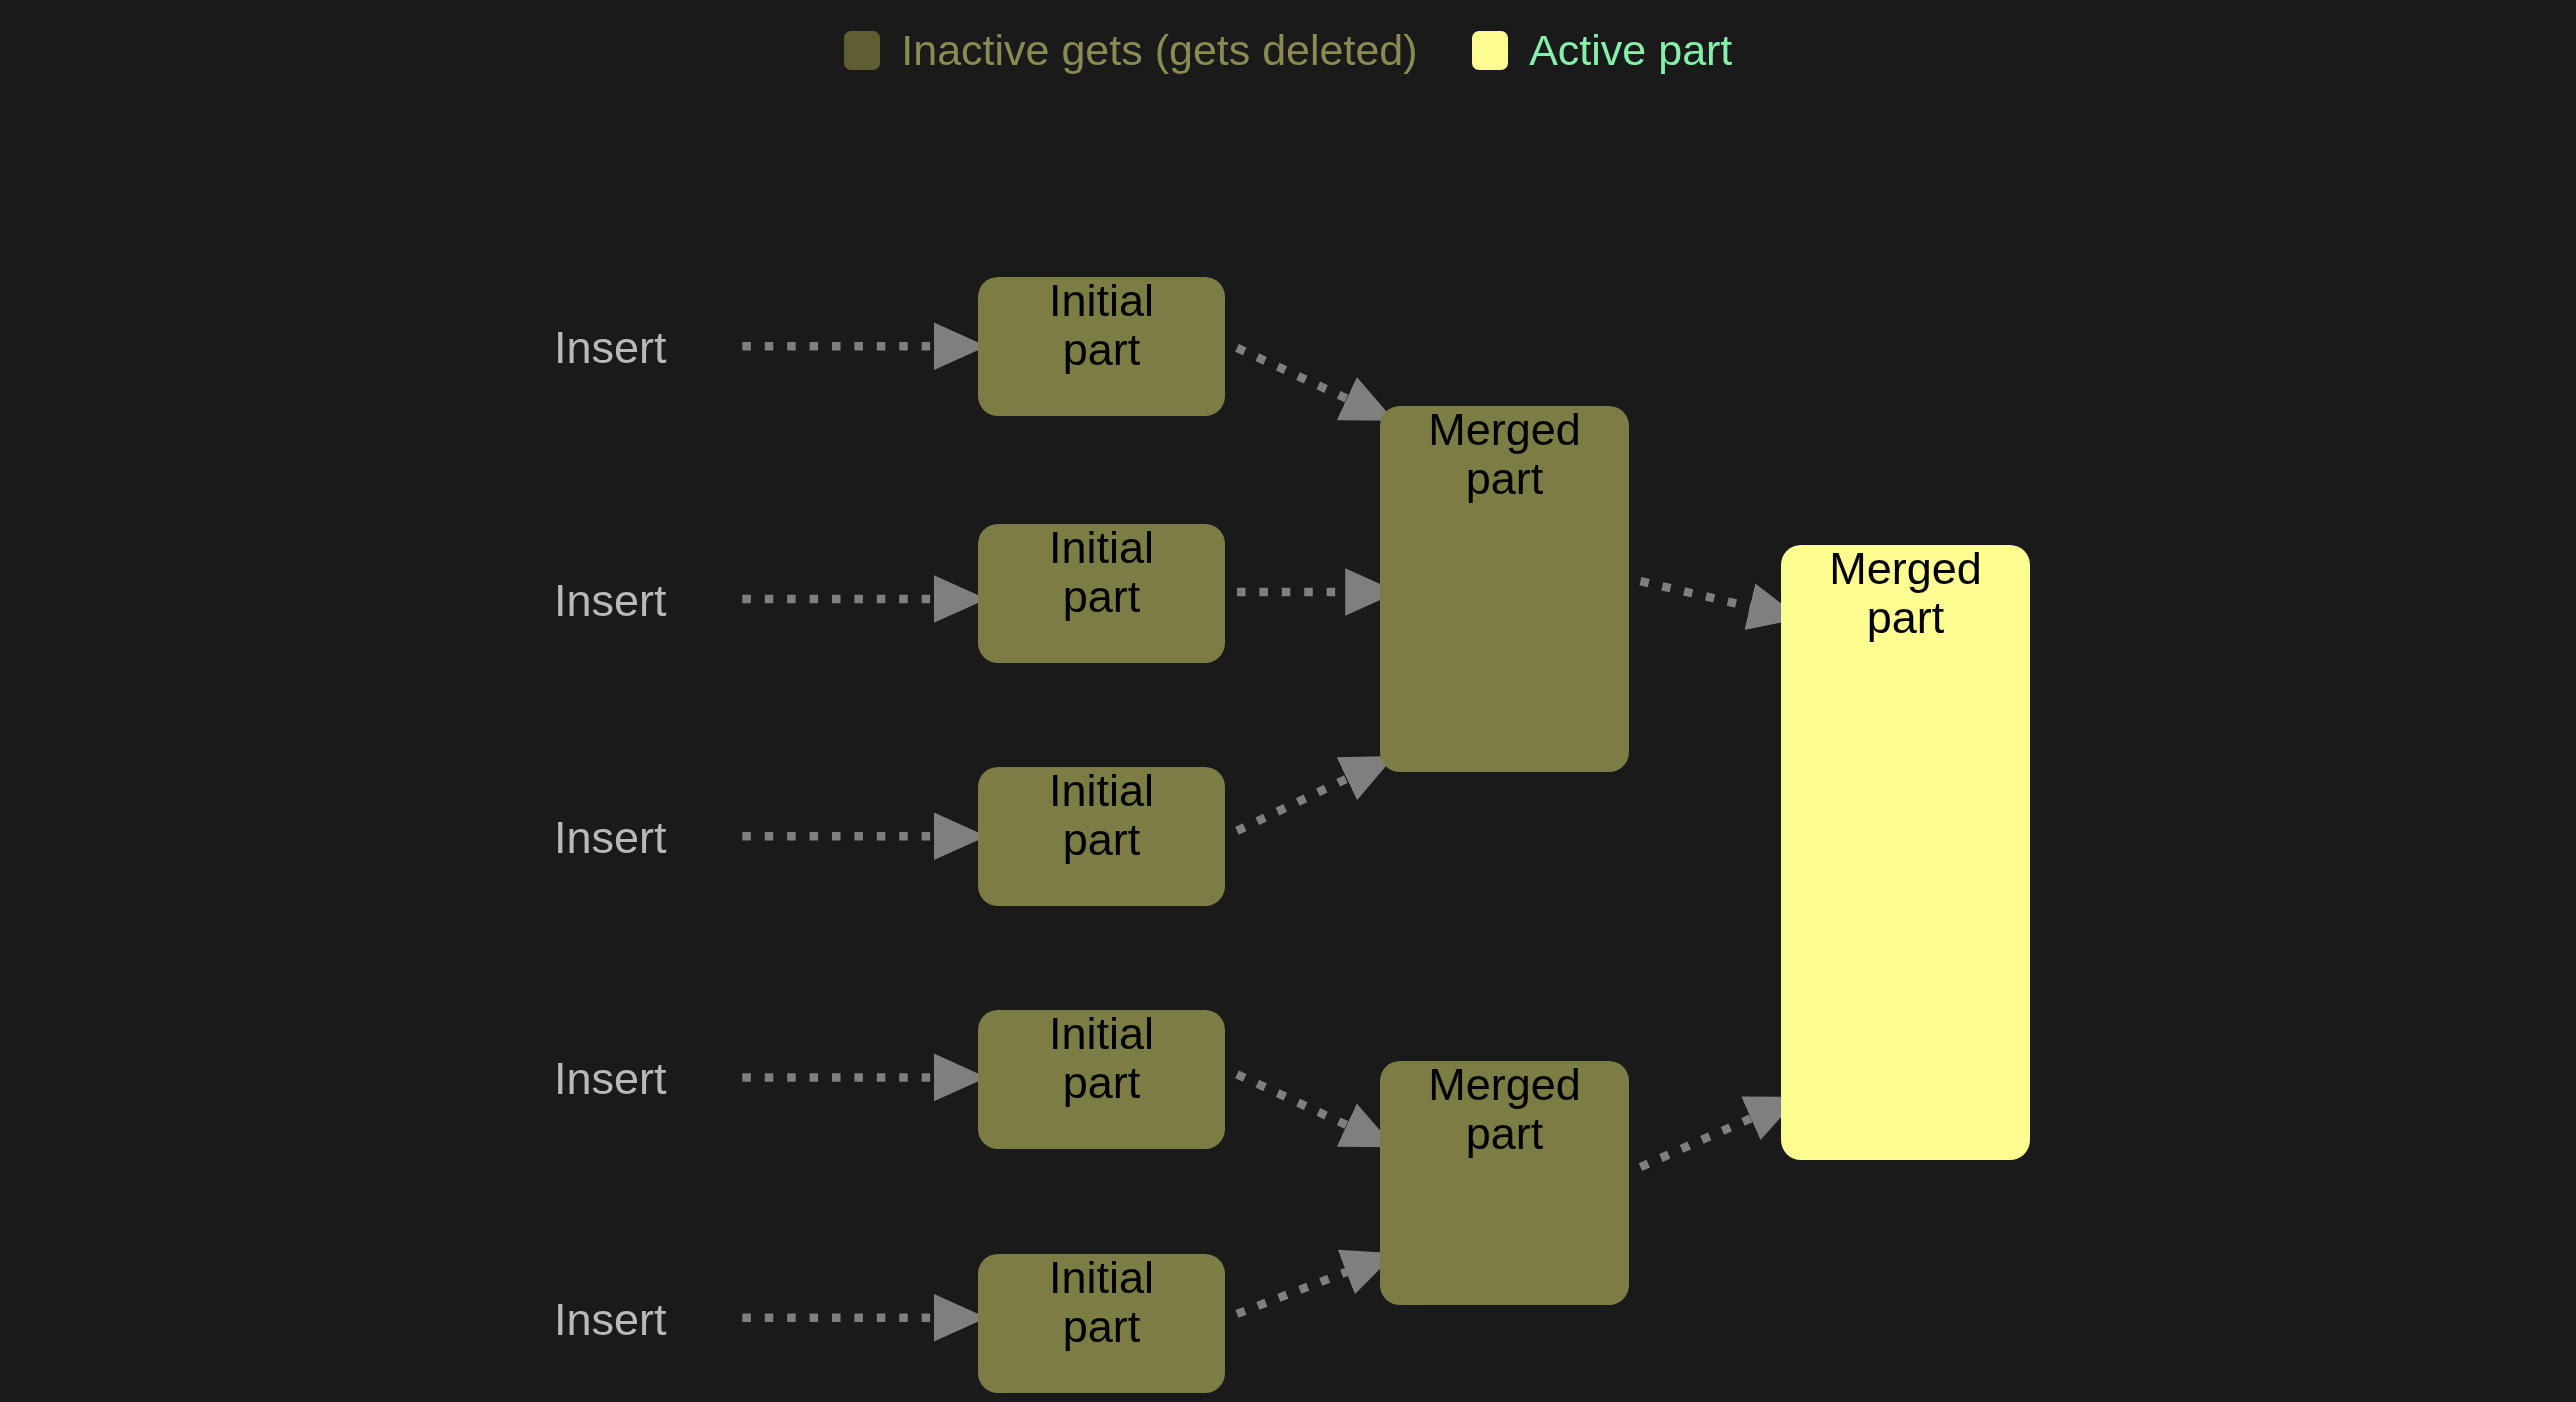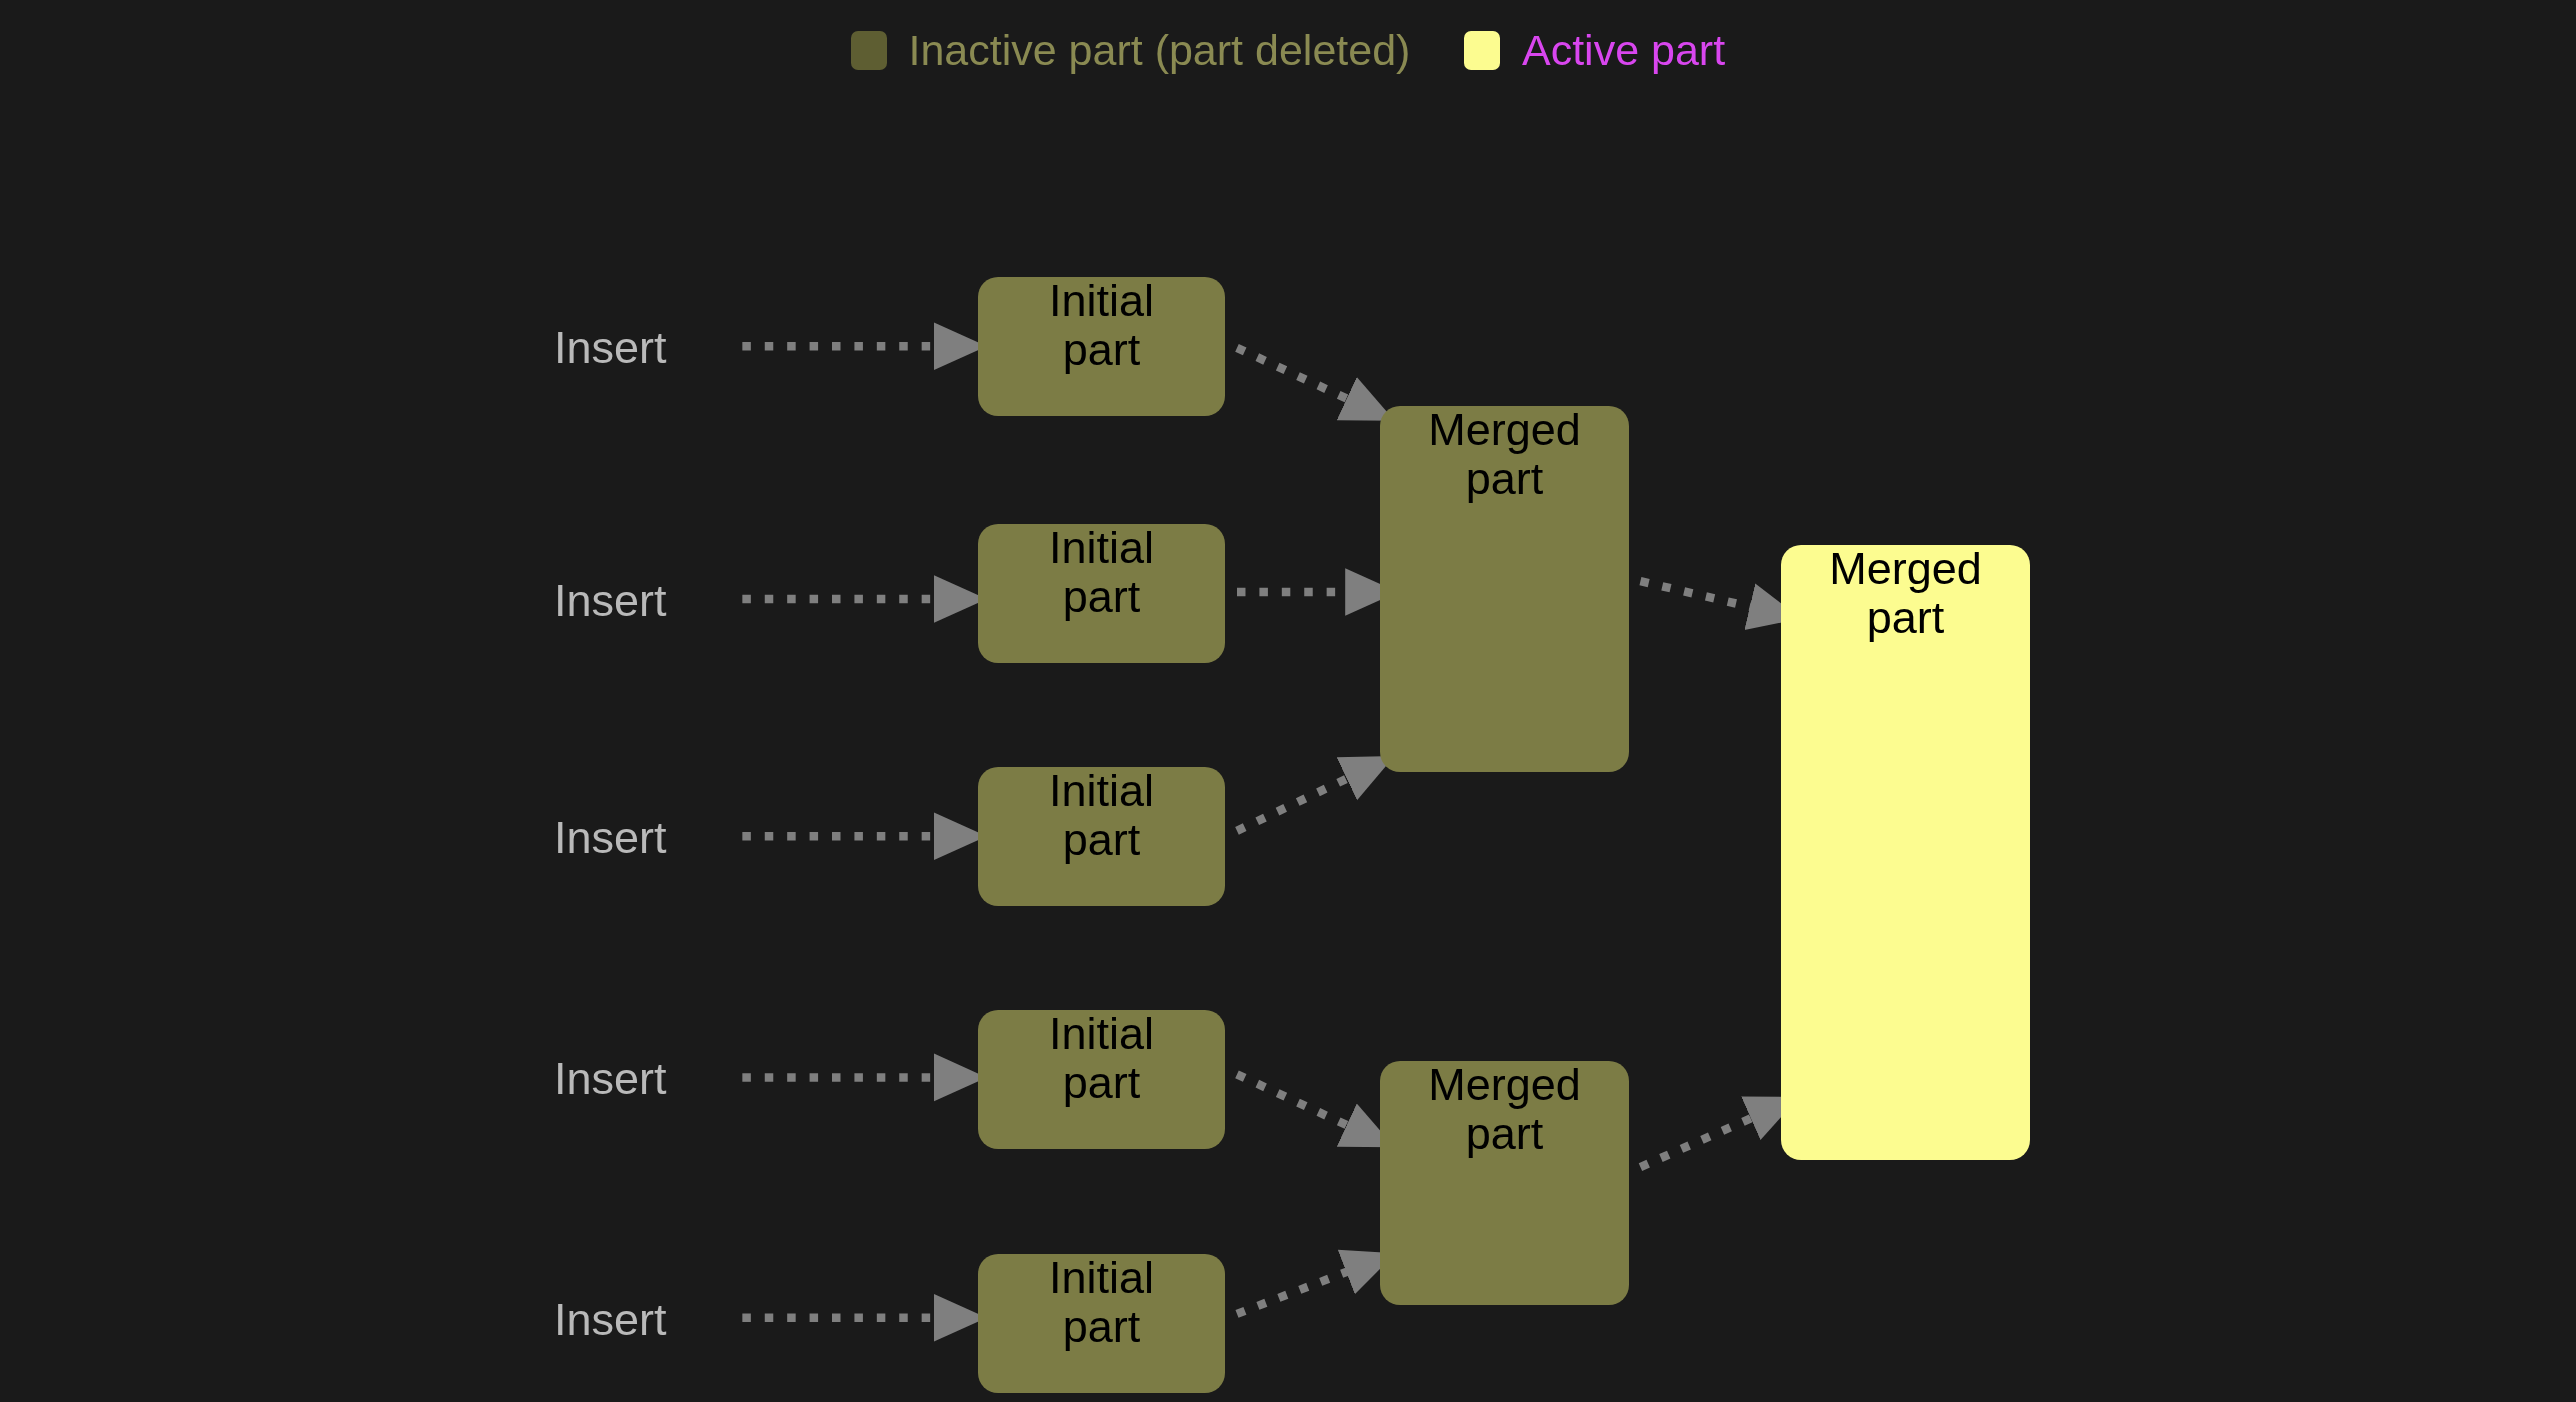--- a/index.html
+++ b/index.html
@@ -45,21 +45,21 @@
     flex: none;
   }
   .legend-swatch.inactive { background: #5e5e32; }
   .legend-swatch.active   { background: #fcfc90; }
   .legend-label {
     font-size: 43px;
     line-height: 1;
     white-space: nowrap;
   }
   .legend-label.inactive { color: #8a8a52; }
-  .legend-label.active   { color: #d946ef; }
+  .legend-label.active   { color: #86efac; }
 
   
   .node {
     position: absolute;
     box-sizing: border-box;
     display: flex;
     flex-direction: column;
     align-items: center;
     justify-content: flex-start;
     color: #000000;
@@ -93,21 +93,21 @@
   }
 </style>
 </head>
 <body>
 
 <div id="canvas">
 
   <div id="legend">
     <div class="legend-entry">
       <span class="legend-swatch inactive"></span>
-      <span class="legend-label inactive">Inactive part (part deleted)</span>
+      <span class="legend-label inactive">Inactive gets (gets deleted)</span>
     </div>
     <div class="legend-entry">
       <span class="legend-swatch active"></span>
       <span class="legend-label active">Active part</span>
     </div>
   </div>
 
   <svg id="arrows" viewBox="0 0 3332 1814" width="2576" height="1402" xmlns="http://www.w3.org/2000/svg">
     <defs>
       <marker id="ah" markerWidth="7" markerHeight="7" refX="2.0" refY="3.0" orient="auto" markerUnits="strokeWidth">

